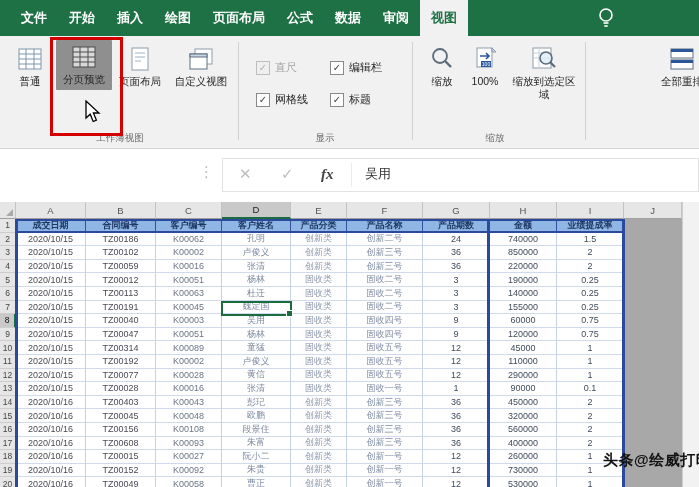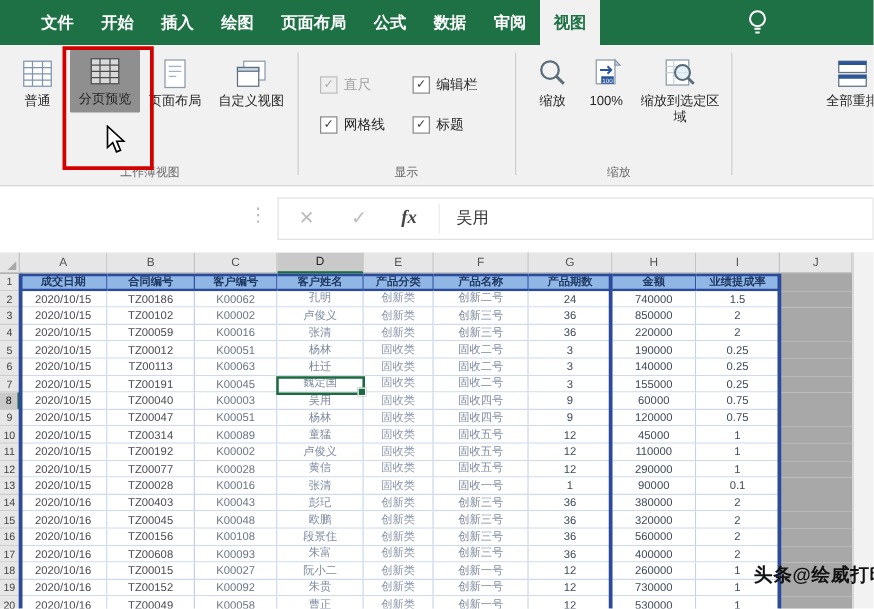--- a/index.html
+++ b/index.html
@@ -1,21 +1,21 @@
 <!DOCTYPE html>
 <html><head>
 <meta charset="utf-8">
 <style>
   html,body{margin:0;padding:0;}
   body{width:699px;height:487px;overflow:hidden;position:relative;background:#fff;
        font-family:"Liberation Sans","DejaVu Sans",sans-serif;-webkit-font-smoothing:antialiased;}
 
   
   .tabbar{position:absolute;top:0;left:0;right:0;height:36px;background:#1e7145;
-          display:flex;align-items:stretch;padding-left:22px;z-index:2;}
+          display:flex;align-items:stretch;padding-left:10px;z-index:2;}
   .tab{color:#fff;font-size:13px;font-weight:600;display:flex;align-items:center;
        padding:0 11px;cursor:default;white-space:nowrap;}
   .tab.active{background:#f1f1f1;color:#1e7145;}
   .bulb{position:absolute;left:594px;top:6px;width:24px;height:24px;}
 
   
   .ribbon{position:absolute;top:36px;left:0;right:0;height:112px;background:#f1f1f1;
           border-bottom:1px solid #d5d5d5;z-index:1;}
   .rsep{position:absolute;top:6px;height:98px;width:1px;background:#d0d0d0;}
   .rbtn{position:absolute;top:6px;display:flex;flex-direction:column;align-items:center;
@@ -422,21 +422,21 @@
     </div>
     <div class="srow">
       <div class="rnum">14</div>
       <div class="cell c0" style="width: 70px;">2020/10/16</div>
       <div class="cell c1" style="width: 70px;">TZ00403</div>
       <div class="cell c2" style="width: 66px;">K00043</div>
       <div class="cell c3" style="width: 69px;">彭玘</div>
       <div class="cell c4" style="width: 56px;">创新类</div>
       <div class="cell c5" style="width: 76px;">创新三号</div>
       <div class="cell c6" style="width: 67px;">36</div>
-      <div class="cell c7" style="width: 67px;">380000</div>
+      <div class="cell c7" style="width: 67px;">450000</div>
       <div class="cell c8" style="width: 67px;">2</div>
       <div class="grayfill"></div>
     </div>
     <div class="srow">
       <div class="rnum">15</div>
       <div class="cell c0" style="width: 70px;">2020/10/16</div>
       <div class="cell c1" style="width: 70px;">TZ00045</div>
       <div class="cell c2" style="width: 66px;">K00048</div>
       <div class="cell c3" style="width: 69px;">欧鹏</div>
       <div class="cell c4" style="width: 56px;">创新类</div>

